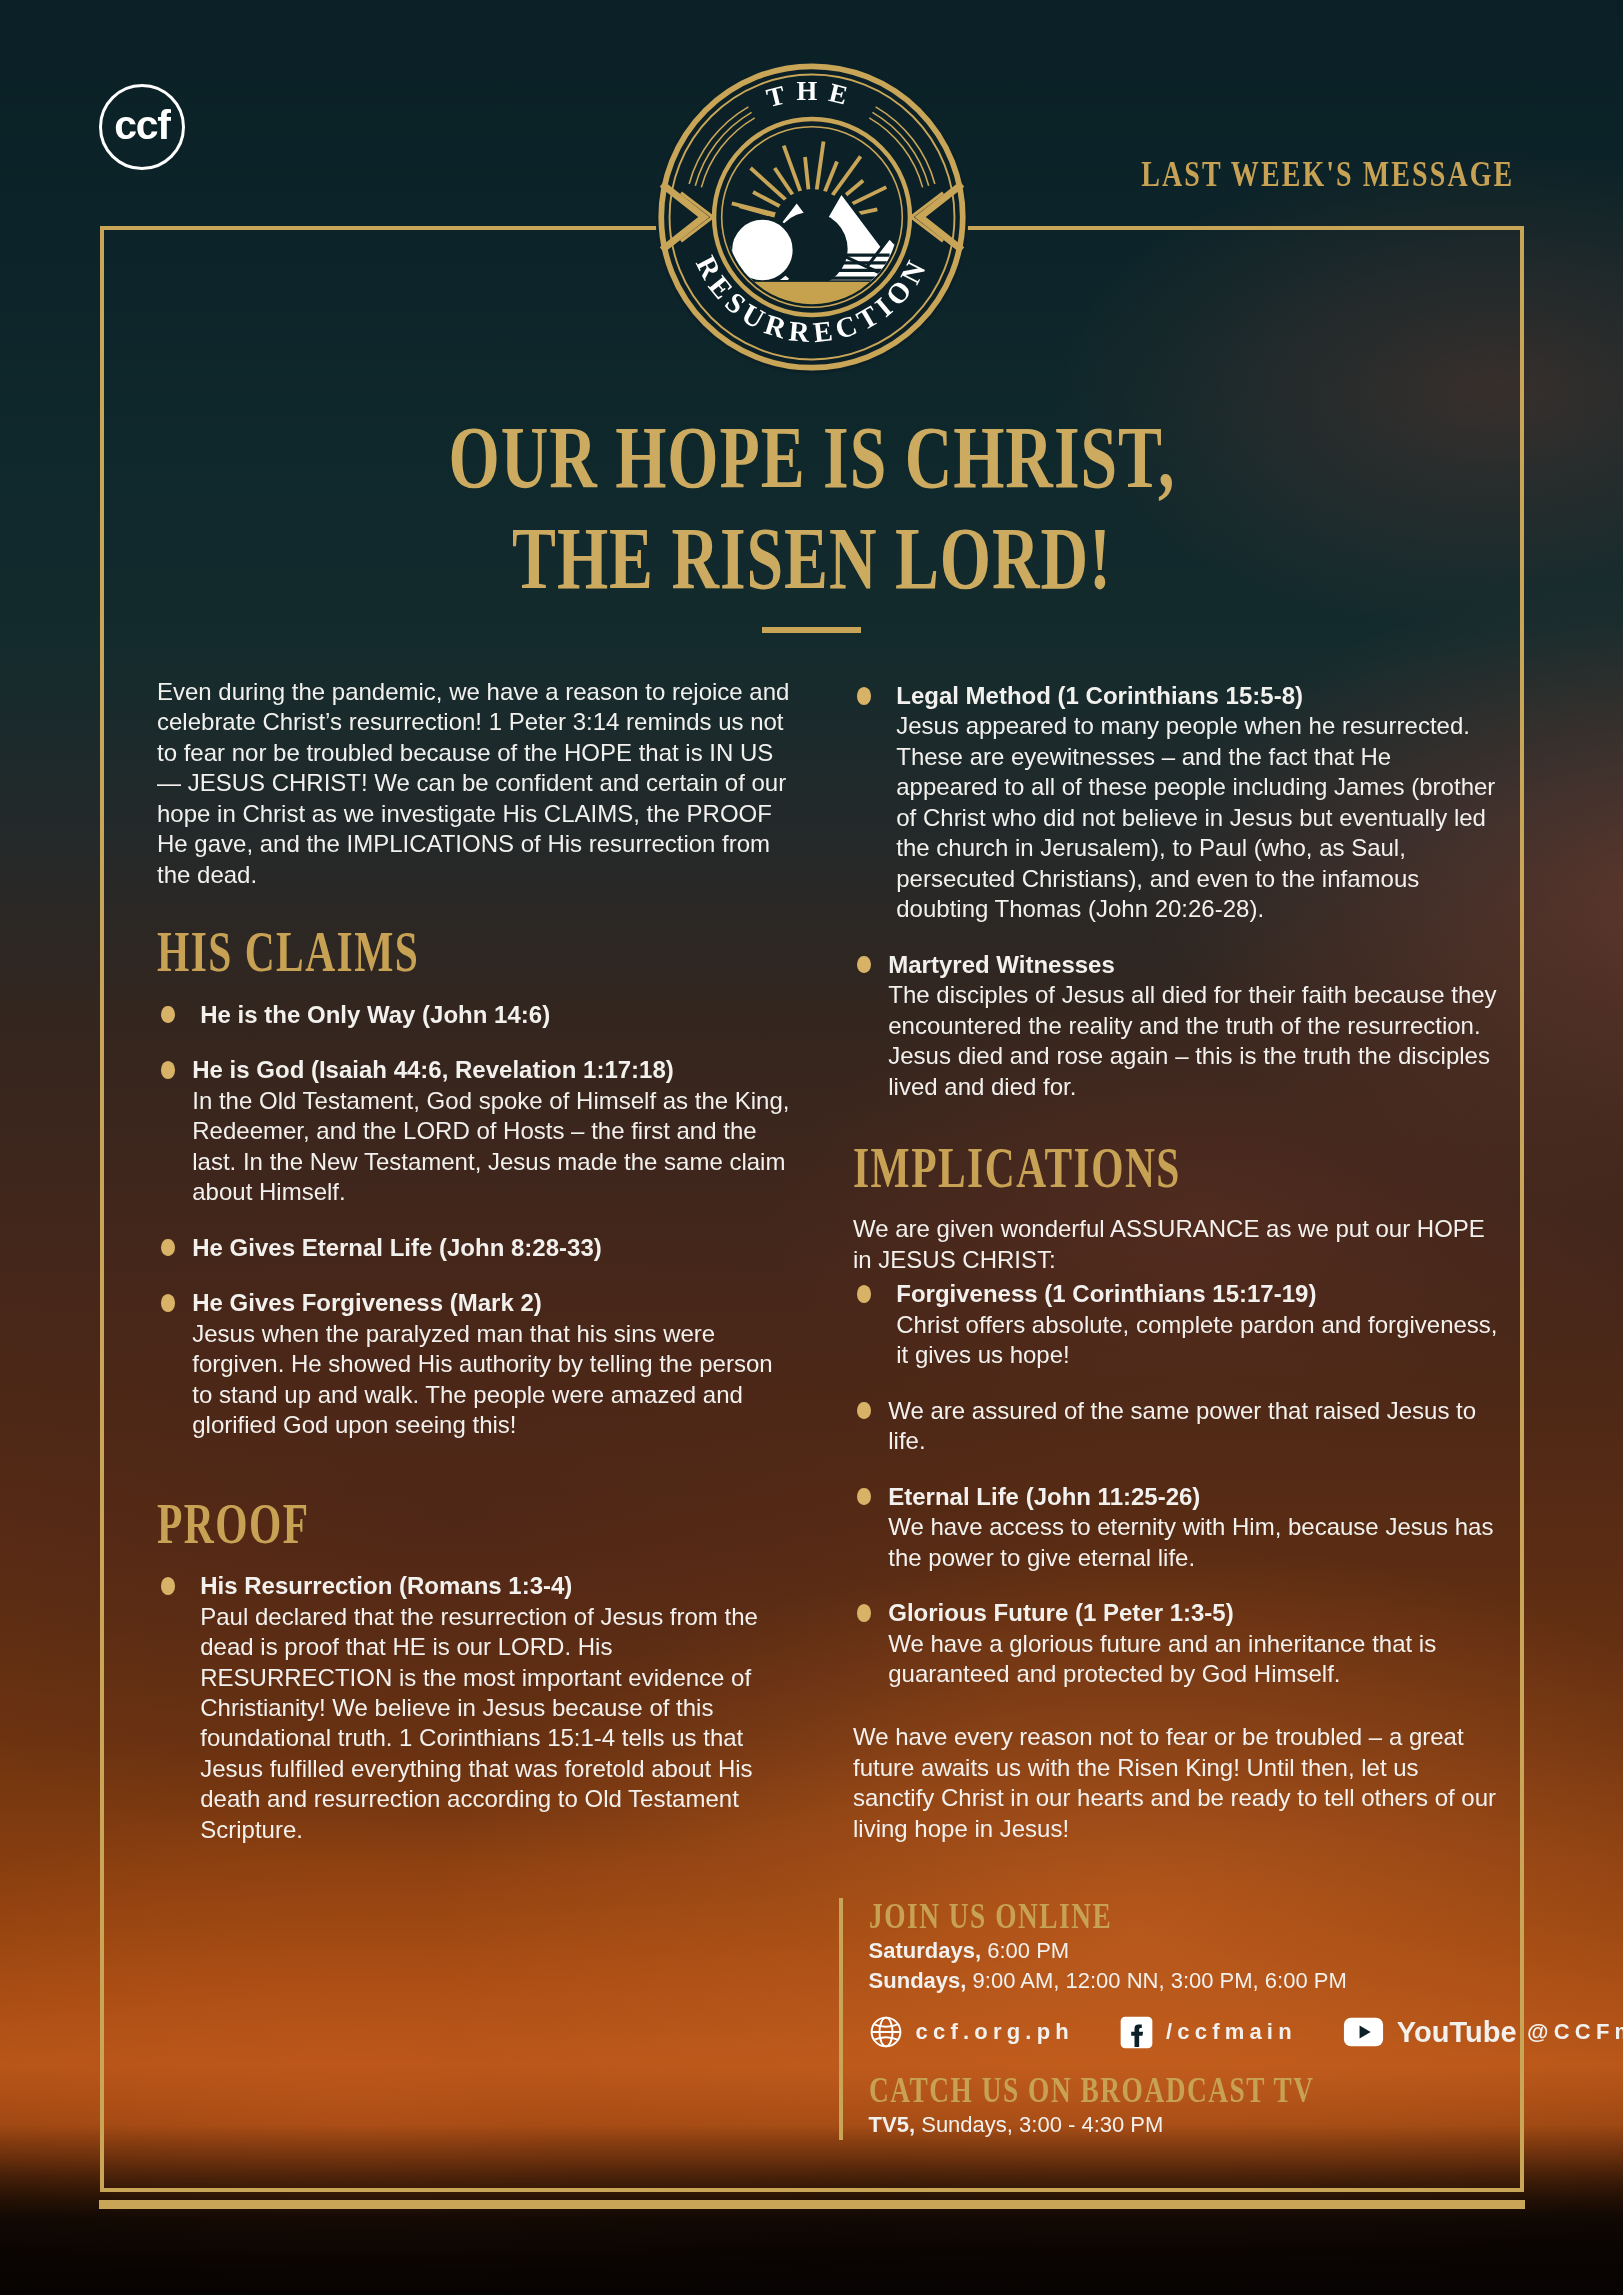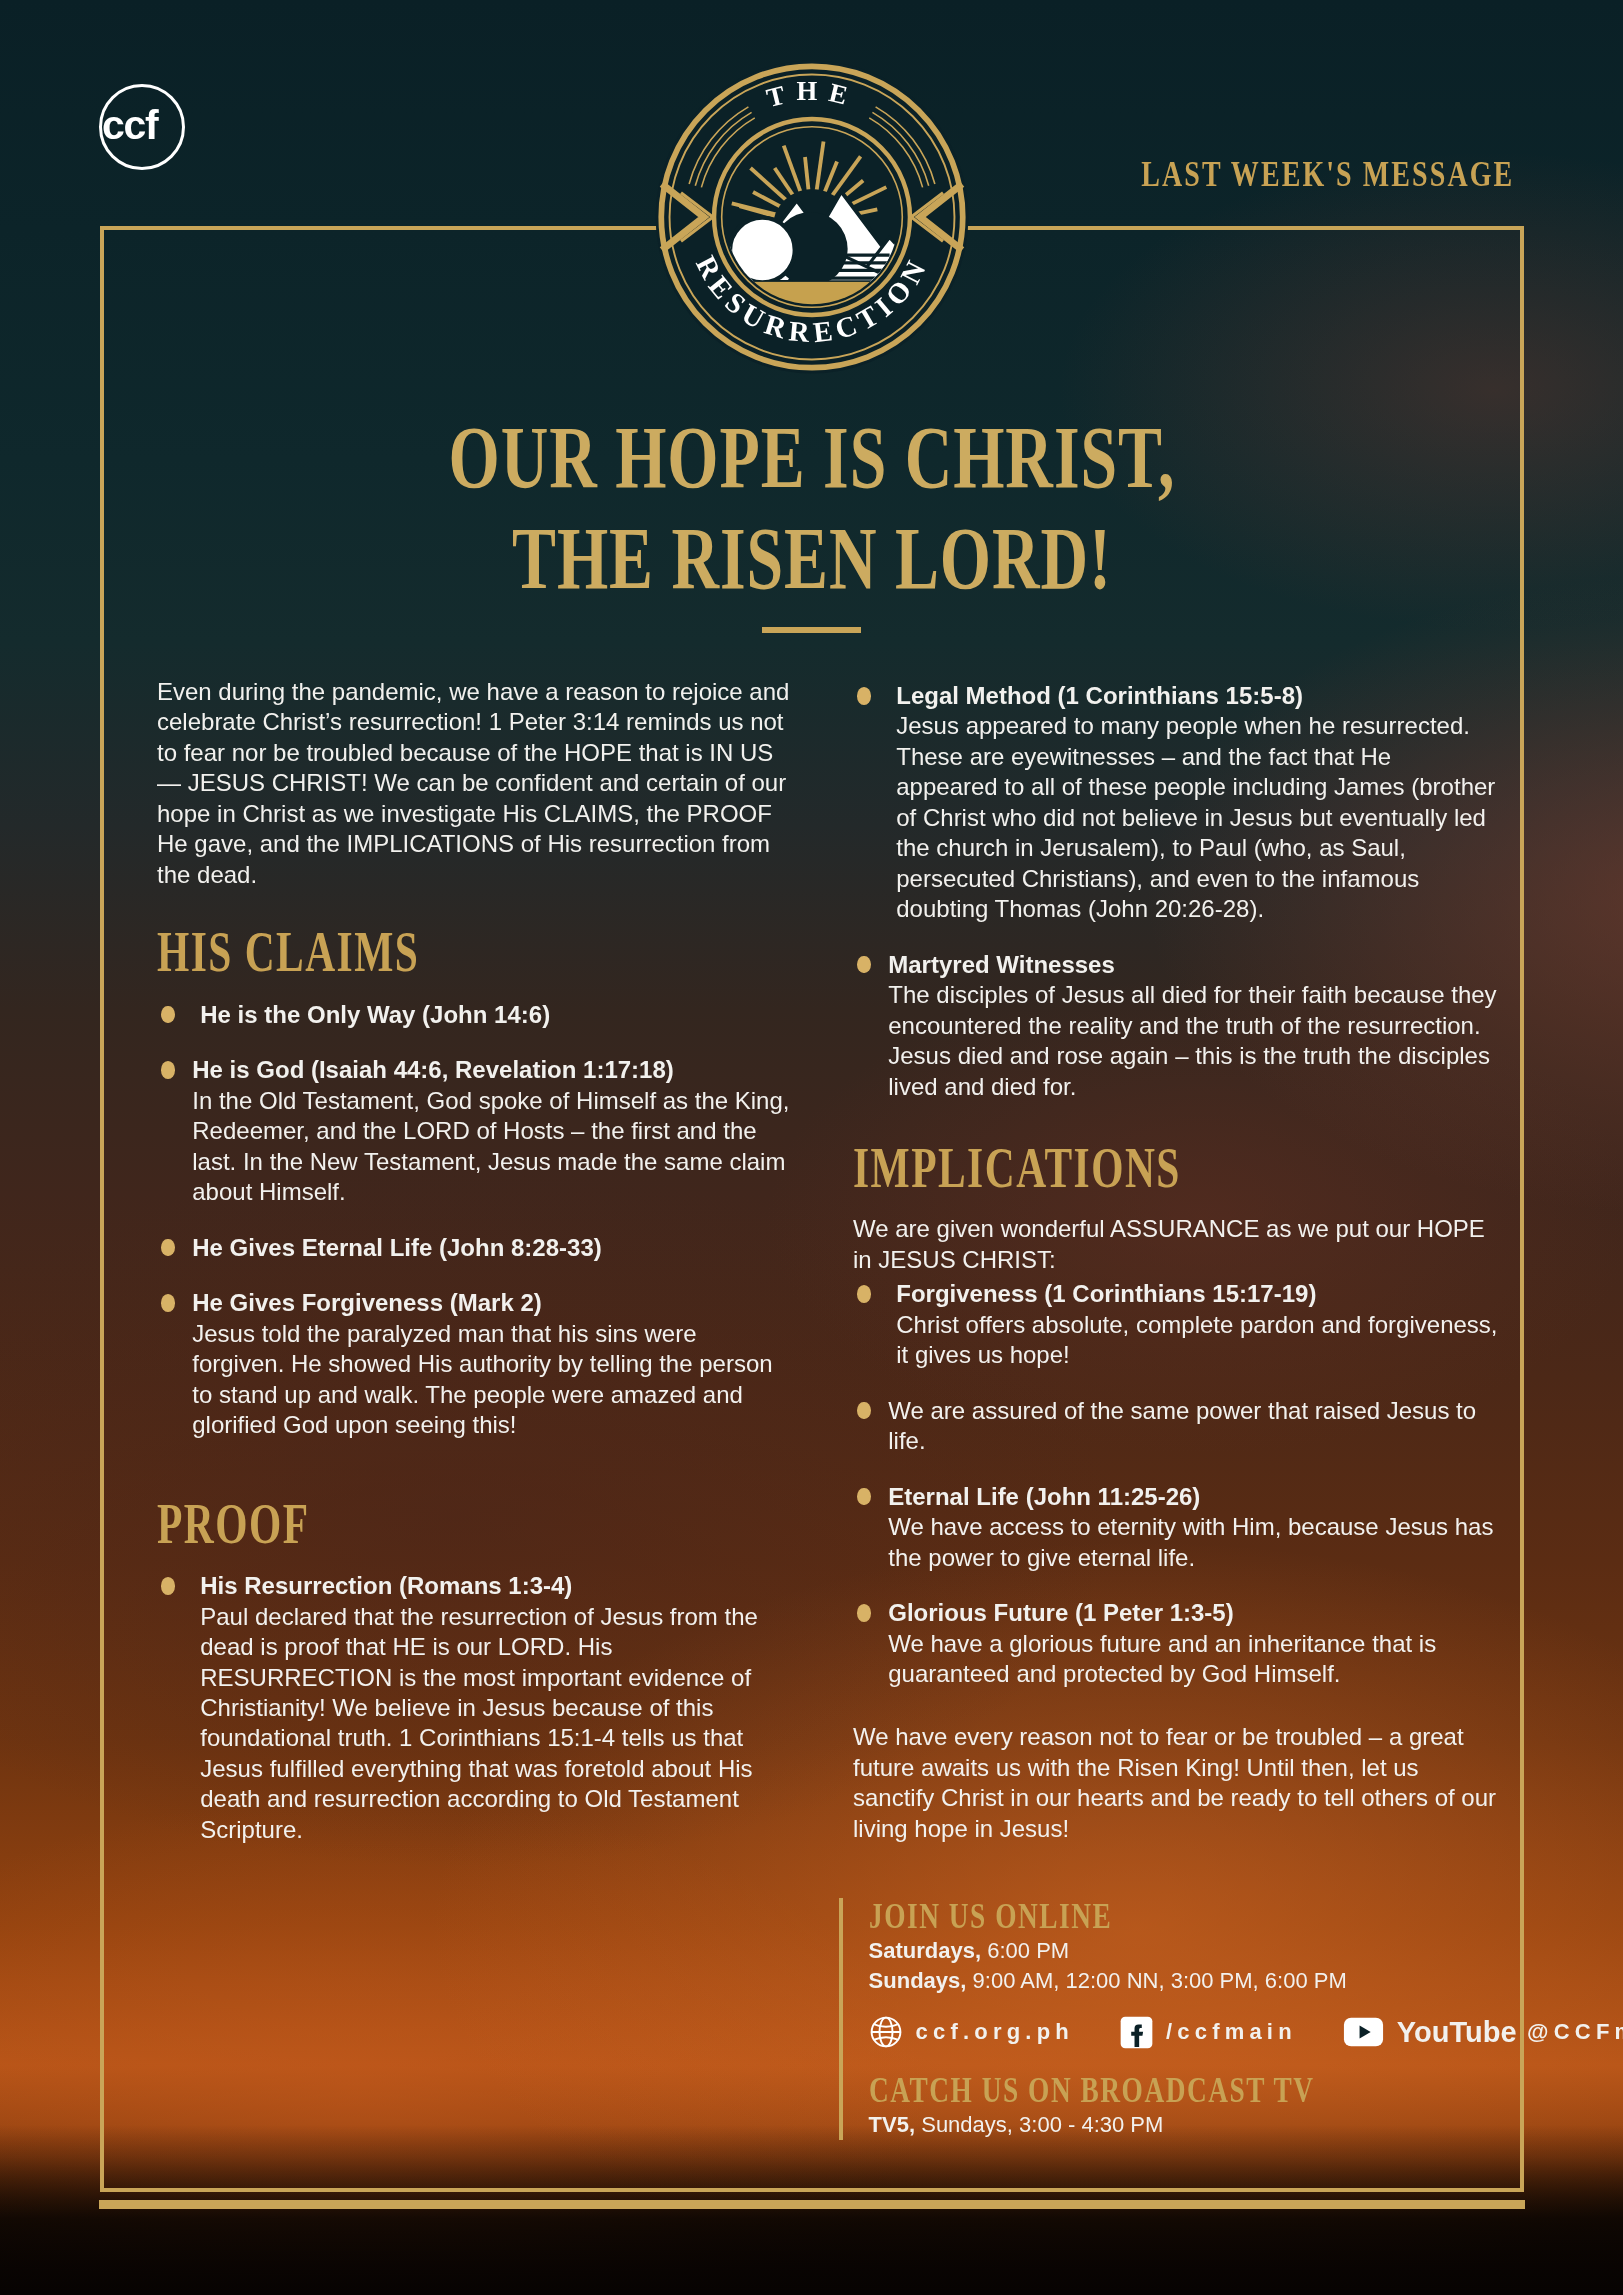--- a/index.html
+++ b/index.html
@@ -15,21 +15,21 @@
       radial-gradient(818px 419px at 22% 91%, rgba(198,90,30,.45), transparent 70%),
       linear-gradient(180deg,#0a2026 0%,#0c2429 10%,#0f282c 20%,#142b2d 28%,
         #23292a 36%,#33261f 44%,#40261c 52%,#4c2817 60%,#5b2c13 68%,#6f3410 76%,
         #94430f 84%,#b65417 90%,#8a3d0e 94%,#351905 97%,#120a04 100%);}
   .bg::after{content:"";position:absolute;left:0;right:0;bottom:0;height:170px;
     background:linear-gradient(180deg,transparent,rgba(8,4,2,.85) 55%,#070302);}
   .display{font-family:"Liberation Serif",serif;font-weight:700;}
 
   .ccf-logo{position:absolute;left:99px;top:84px;width:86px;height:86px;
     border:3.9px solid #fff;border-radius:50%;box-sizing:border-box;
-    display:flex;align-items:center;justify-content:flex-start;}
+    display:flex;align-items:center;justify-content:center;}
   .ccf-logo span{font-weight:700;font-size:41px;letter-spacing:-1.3px;color:#fff;
     transform:translateY(-2px);}
 
   .kicker{position:absolute;right:110px;top:155px;color:#c8a254;font-size:35px;
     letter-spacing:2.6px;transform:scaleX(.8);transform-origin:100% 50%;white-space:nowrap;}
 
   .frame{position:absolute;left:100px;top:226px;right:100px;bottom:103px;
     border:4.6px solid #c9a558;}
   .frame::after{content:"";position:absolute;left:-4.6px;right:-4.6px;bottom:-21px;
     height:9.2px;background:#c9a558;}
@@ -188,21 +188,21 @@
       <div class="item">
         <span class="dot"></span>
         <div>
             <div class="item-title">He Gives Eternal Life (John 8:28-33)</div>
           </div>
       </div>
       <div class="item">
         <span class="dot"></span>
         <div>
             <div class="item-title">He Gives Forgiveness (Mark 2)</div>
-            <div>Jesus told the paralyzed man that his sins were forgiven. He showed His authority by telling the person to stand up and walk. The people were amazed and glorified God upon seeing this!</div>
+            <div>Jesus when the paralyzed man that his sins were forgiven. He showed His authority by telling the person to stand up and walk. The people were amazed and glorified God upon seeing this!</div>
           </div>
       </div>
     </div>
 
     <span class="sec-head display proof-head">PROOF</span>
     <div class="items-first">
       <div class="item">
         <span class="dot"></span>
         <div>
             <div class="item-title">His Resurrection (Romans 1:3-4)</div>

